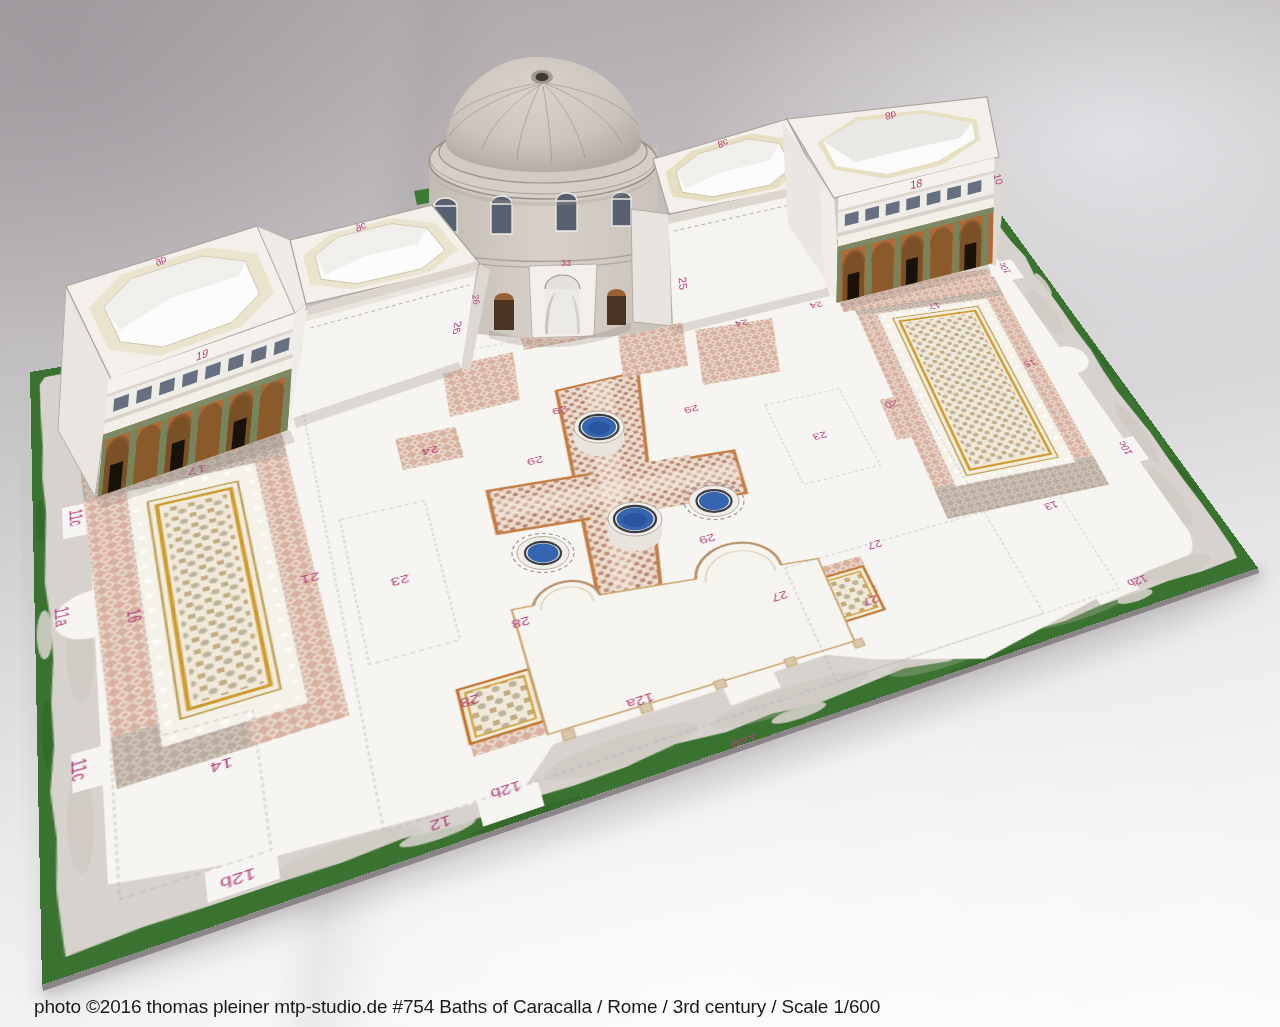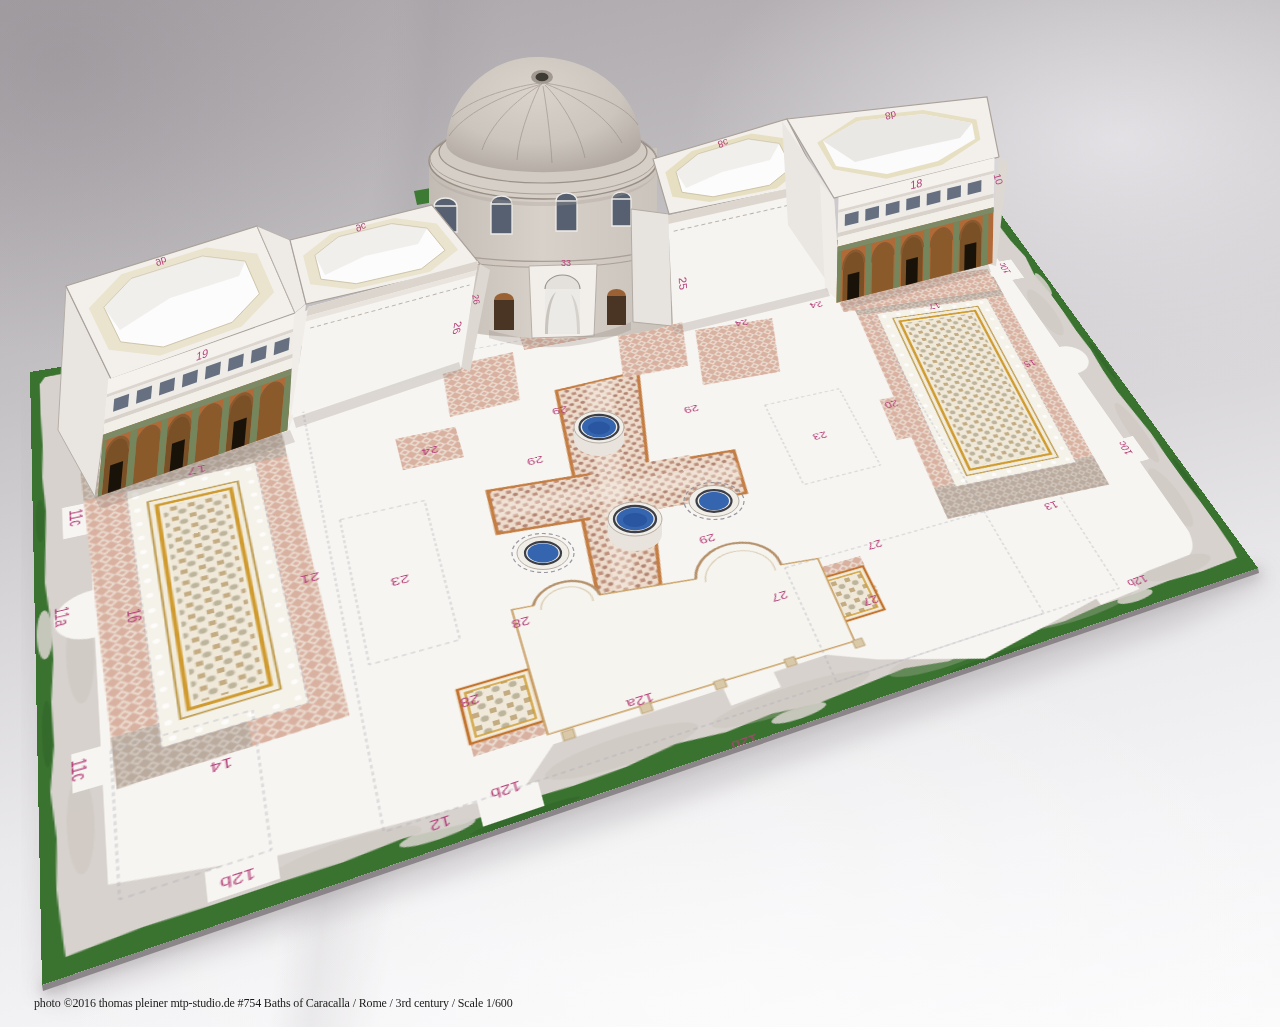--- a/index.html
+++ b/index.html
@@ -8,21 +8,21 @@
     background:linear-gradient(168deg,#a8a4a8 0%,#b4b0b4 14%,#c4c1c4 30%,#d8d6d9 48%,#eae9eb 66%,#f4f3f5 82%,#fbfbfc 100%);}
   #shine{position:absolute;left:0;top:0;width:1280px;height:1027px;
     background:radial-gradient(ellipse 620px 360px at 1120px 140px, rgba(235,233,237,.8), rgba(235,233,237,0) 70%),
                radial-gradient(ellipse 500px 420px at 60px 60px, rgba(120,115,120,.25), rgba(120,115,120,0) 70%),
                radial-gradient(ellipse 900px 500px at 700px 1000px, rgba(255,255,255,.55), rgba(255,255,255,0) 75%),
                linear-gradient(97deg, rgba(150,145,150,0) 0 28%, rgba(150,145,150,.18) 31%, rgba(150,145,150,0) 36%);}
   #plan{position:absolute;left:0;top:0;width:1000px;height:640px;
     transform-origin:0 0;
     transform:matrix3d(1.36154332,-0.07560127,0,0.00039154, 0.00002215,0.51859978,0,-0.00044590, 0,0,1,0, 30,372,0,1);}
   #ovl{position:absolute;left:0;top:0;}
-  #cap{position:absolute;left:34px;top:996px;font-size:12px;color:#1b1b1b;letter-spacing:-0.15px;font-family:Liberation Serif, serif;}
+  #cap{position:absolute;left:34px;top:996px;font-size:19px;color:#1b1b1b;letter-spacing:-0.15px;}
 </style>
 </head>
 <body>
 <div id="shine"></div>
 <svg id="base" width="1280" height="1027" style="position:absolute;left:0;top:0">
   <defs>
     <filter id="blur6" x="-30%" y="-30%" width="160%" height="160%">
         <feGaussianBlur stdDeviation="6"></feGaussianBlur>
       </filter>
     <filter id="blur12" x="-30%" y="-30%" width="160%" height="160%">

